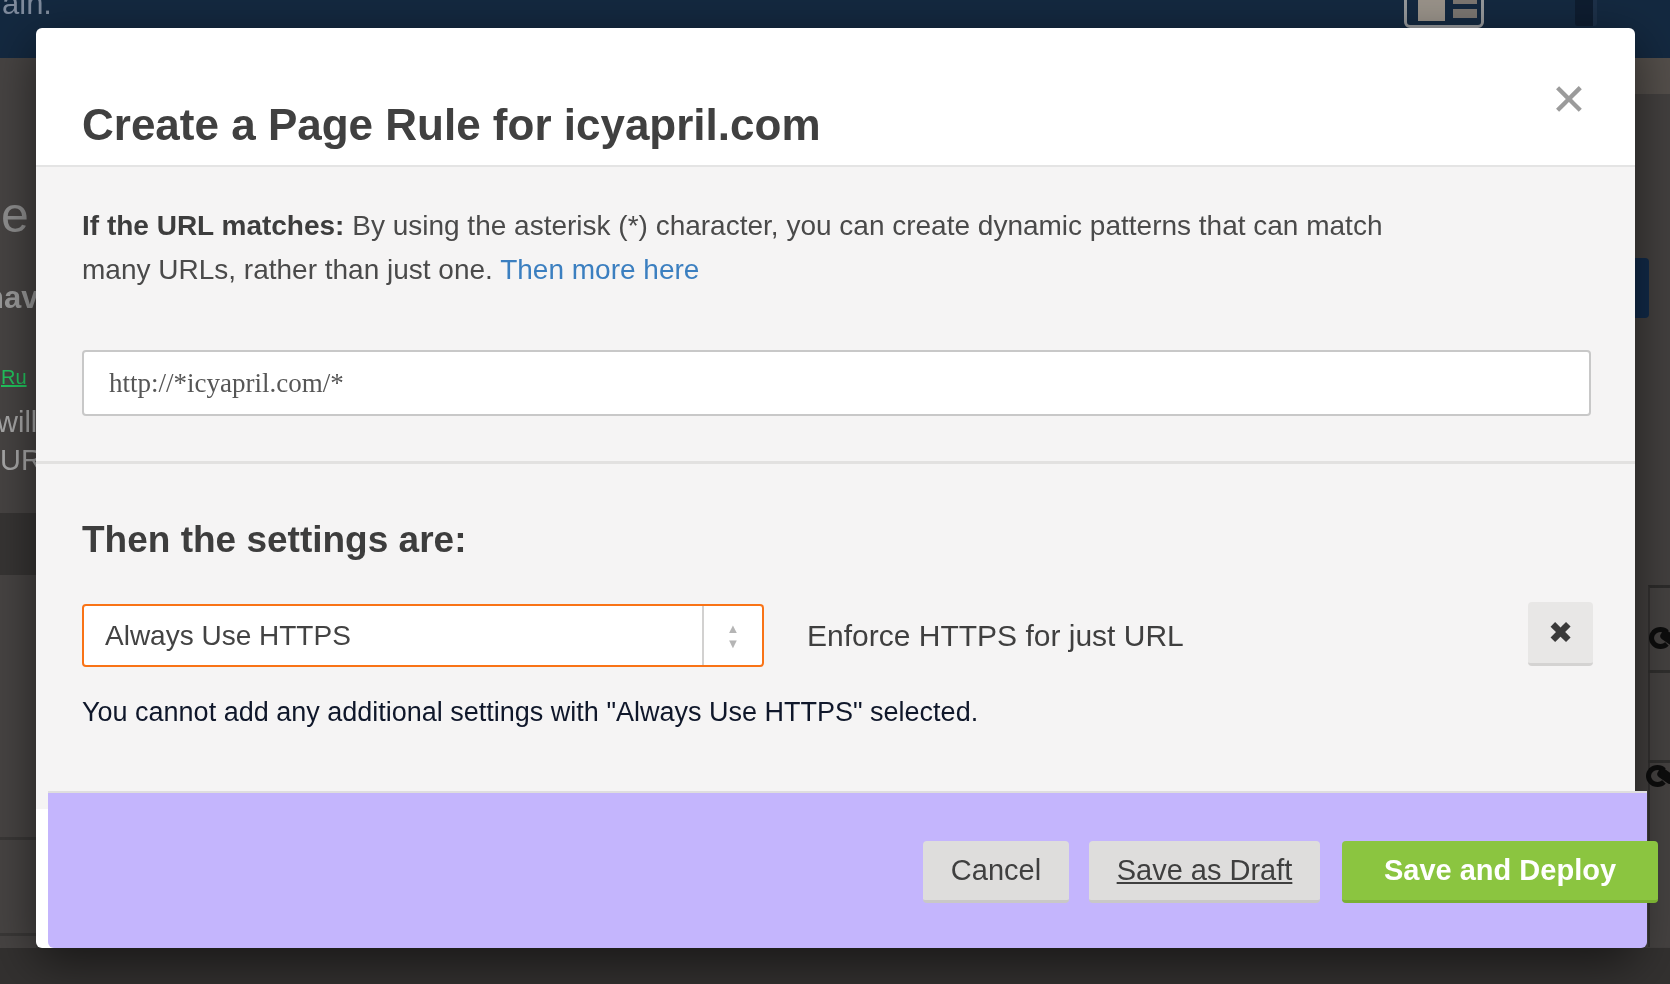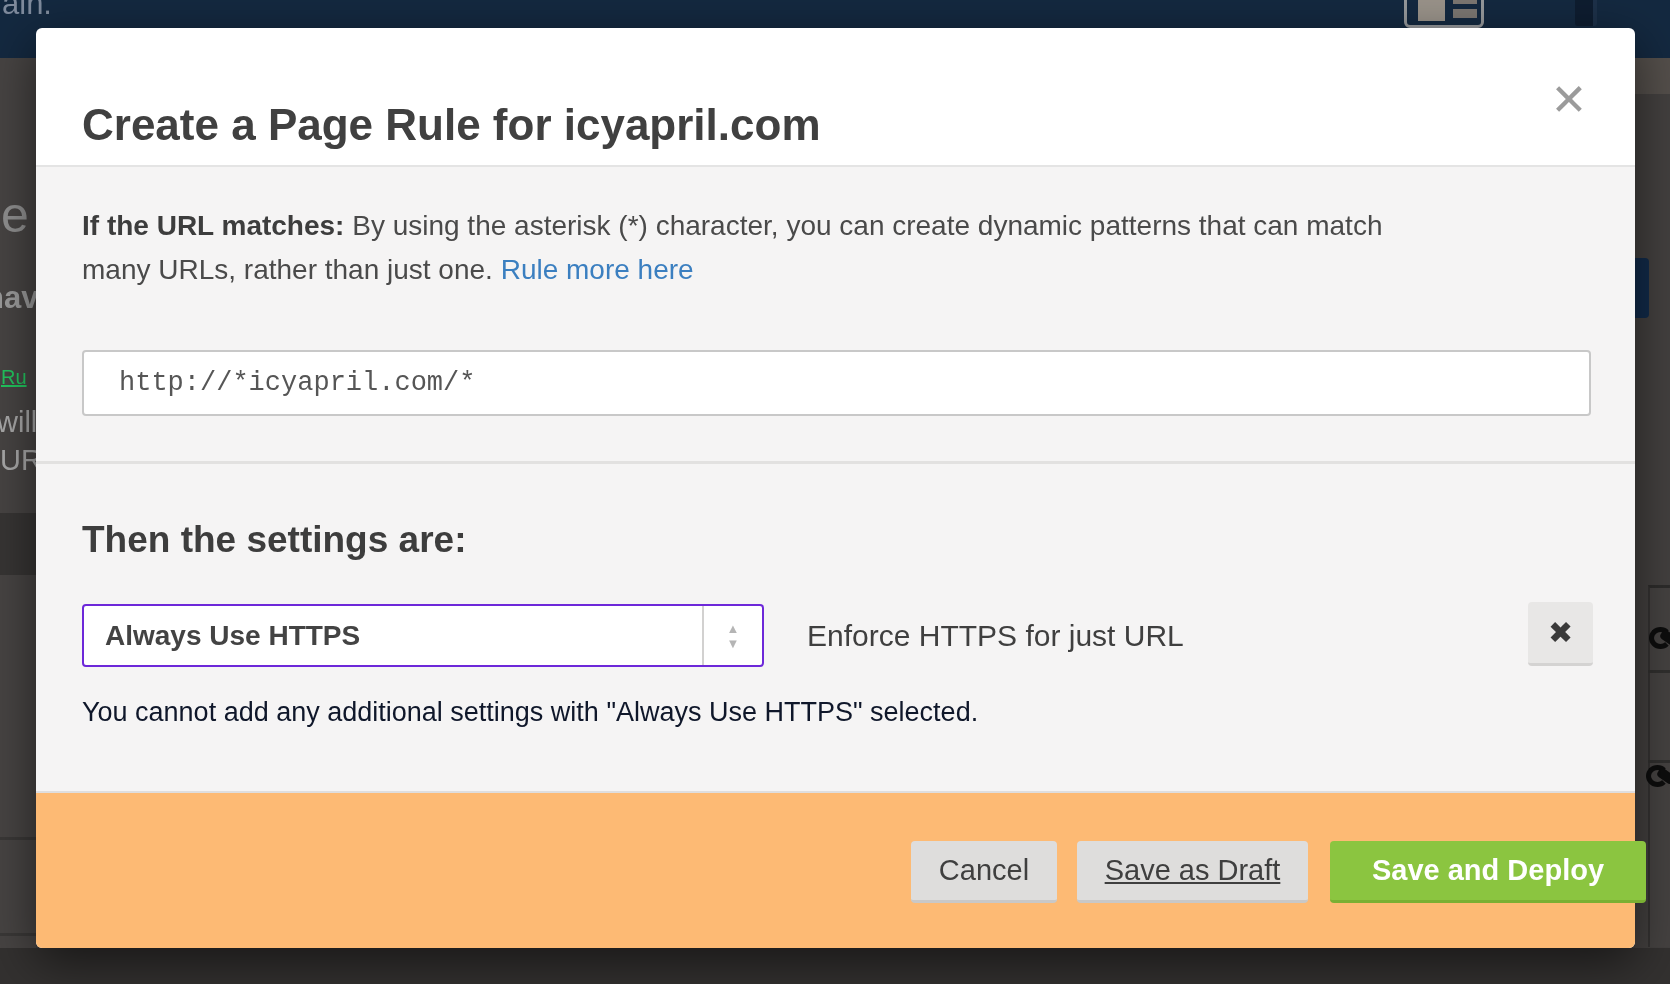--- a/index.html
+++ b/index.html
@@ -51,43 +51,43 @@
   .m-title { position:absolute; left:46px; top:72px; font-size:44px; color:#404040; }
   .close-btn { position:absolute; right:38px; top:44px; width:56px; height:56px; font-size:44px; line-height:56px; text-align:center; color:#9b9b9b; cursor:pointer; }
 
   .m-body { position:absolute; left:0; top:137px; width:1599px; height:644px; background:#f5f4f4; border-top:2px solid #e4e4e4; border-radius:0; }
   .m-para { position:absolute; left:46px; top:37px; width:1440px; font-size:28px; line-height:44px; color:#4a4a4a; }
   .m-para b { color:#3d3d3d; }
   .m-link { color:#3b7fc0; text-decoration:none; cursor:pointer; }
   .url-input {
     position:absolute; left:46px; top:183px; width:1509px; height:66px;
     border:2px solid #c8c8c8; border-radius:4px; background:#fff;
-    font-family:Liberation Mono, monospace; font-size:27px; color:#565656; padding:0 35px; outline:none;
+    font-family:Liberation Serif, serif; font-size:27px; color:#565656; padding:0 25px; outline:none;
   }
   .m-divider { position:absolute; left:0; top:294px; width:1599px; height:3px; background:#e2e1e0; }
   .m-heading { position:absolute; left:46px; top:352px; font-size:37px; font-weight:700; color:#3d3d3d; }
 
   .sel-box {
     position:absolute; left:46px; top:437px; width:682px; height:63px;
-    background:#fff; border:2px solid #6d28d9; border-radius:4px; cursor:pointer;font-weight:bold;
+    background:#fff; border:2px solid #f97316; border-radius:4px; cursor:pointer;
   }
   .sel-text { position:absolute; left:21px; top:0; height:59px; line-height:59px; font-size:28px; color:#434343; }
   .sel-div { position:absolute; right:58px; top:0; width:2px; height:59px; background:#d2d1d0; }
   .sel-stepper { position:absolute; right:0; top:0; width:58px; height:59px; display:flex; flex-direction:column; align-items:center; justify-content:center; gap:2px; color:#b5b5b5; }
   .sel-stepper span { font-size:13px; line-height:13px; }
 
   .setting-label { position:absolute; left:771px; top:437px; height:63px; line-height:63px; font-size:30px; color:#3f3f3f; }
   .remove-btn {
     position:absolute; left:1492px; top:435px; width:65px; height:64px;
     background:#e8e7e6; border:none; border-bottom:3px solid #d4d3d2; border-radius:4px;
     font-size:30px; color:#3a3a3a; cursor:pointer; text-align:center; line-height:60px;
   }
   .m-note { position:absolute; left:46px; top:530px; font-size:27px; color:#0f172a; }
 
-  .m-footer { position:absolute; left:0; top:763px; width:1599px; height:157px; background:#fdba74; border-top:2px solid #dfdede; border-radius:0 0 6px 6px; }
+  .m-footer { position:absolute; left:12px; top:763px; width:1599px; height:157px; background:#c4b5fd; border-top:2px solid #dfdede; border-radius:0 0 6px 6px; }
   .btn { position:absolute; top:48px; height:62px; border:none; border-radius:4px; font-family:inherit; font-size:29px; cursor:pointer; }
   .btn-gray { background:#dedddc; border-bottom:3px solid #c9c8c7; color:#3f3f3f; }
   .btn-cancel { left:875px; width:146px; }
   .btn-draft { left:1041px; width:231px;text-decoration:underline; }
   .btn-deploy { left:1294px; width:316px; background:#8bc540; border-bottom:3px solid #7ab033; color:#ffffff; font-weight:600; }
 </style>
 </head>
 <body>
 
 <div class="bd-header">
@@ -123,21 +123,21 @@
 
 <div class="bd-bottom"></div>
 
 <div class="modal">
 
   <h1 class="m-title">Create a Page Rule for icyapril.com</h1>
   <div class="close-btn">✕</div>
 
   <div class="m-body">
 
-    <p class="m-para"><b>If the URL matches:</b><span> By using the asterisk (*) character, you can create dynamic patterns that can match</span><br><span>many URLs, rather than just one. </span><a class="m-link">Rule more here</a></p>
+    <p class="m-para"><b>If the URL matches:</b><span> By using the asterisk (*) character, you can create dynamic patterns that can match</span><br><span>many URLs, rather than just one. </span><a class="m-link">Then more here</a></p>
 
     <input class="url-input" type="text" value="http://*icyapril.com/*" style="">
 
     <div class="m-divider"></div>
 
     <h2 class="m-heading">Then the settings are:</h2>
 
     <div class="sel-box">
       <span class="sel-text">Always Use HTTPS</span>
       <span class="sel-div"></span>

